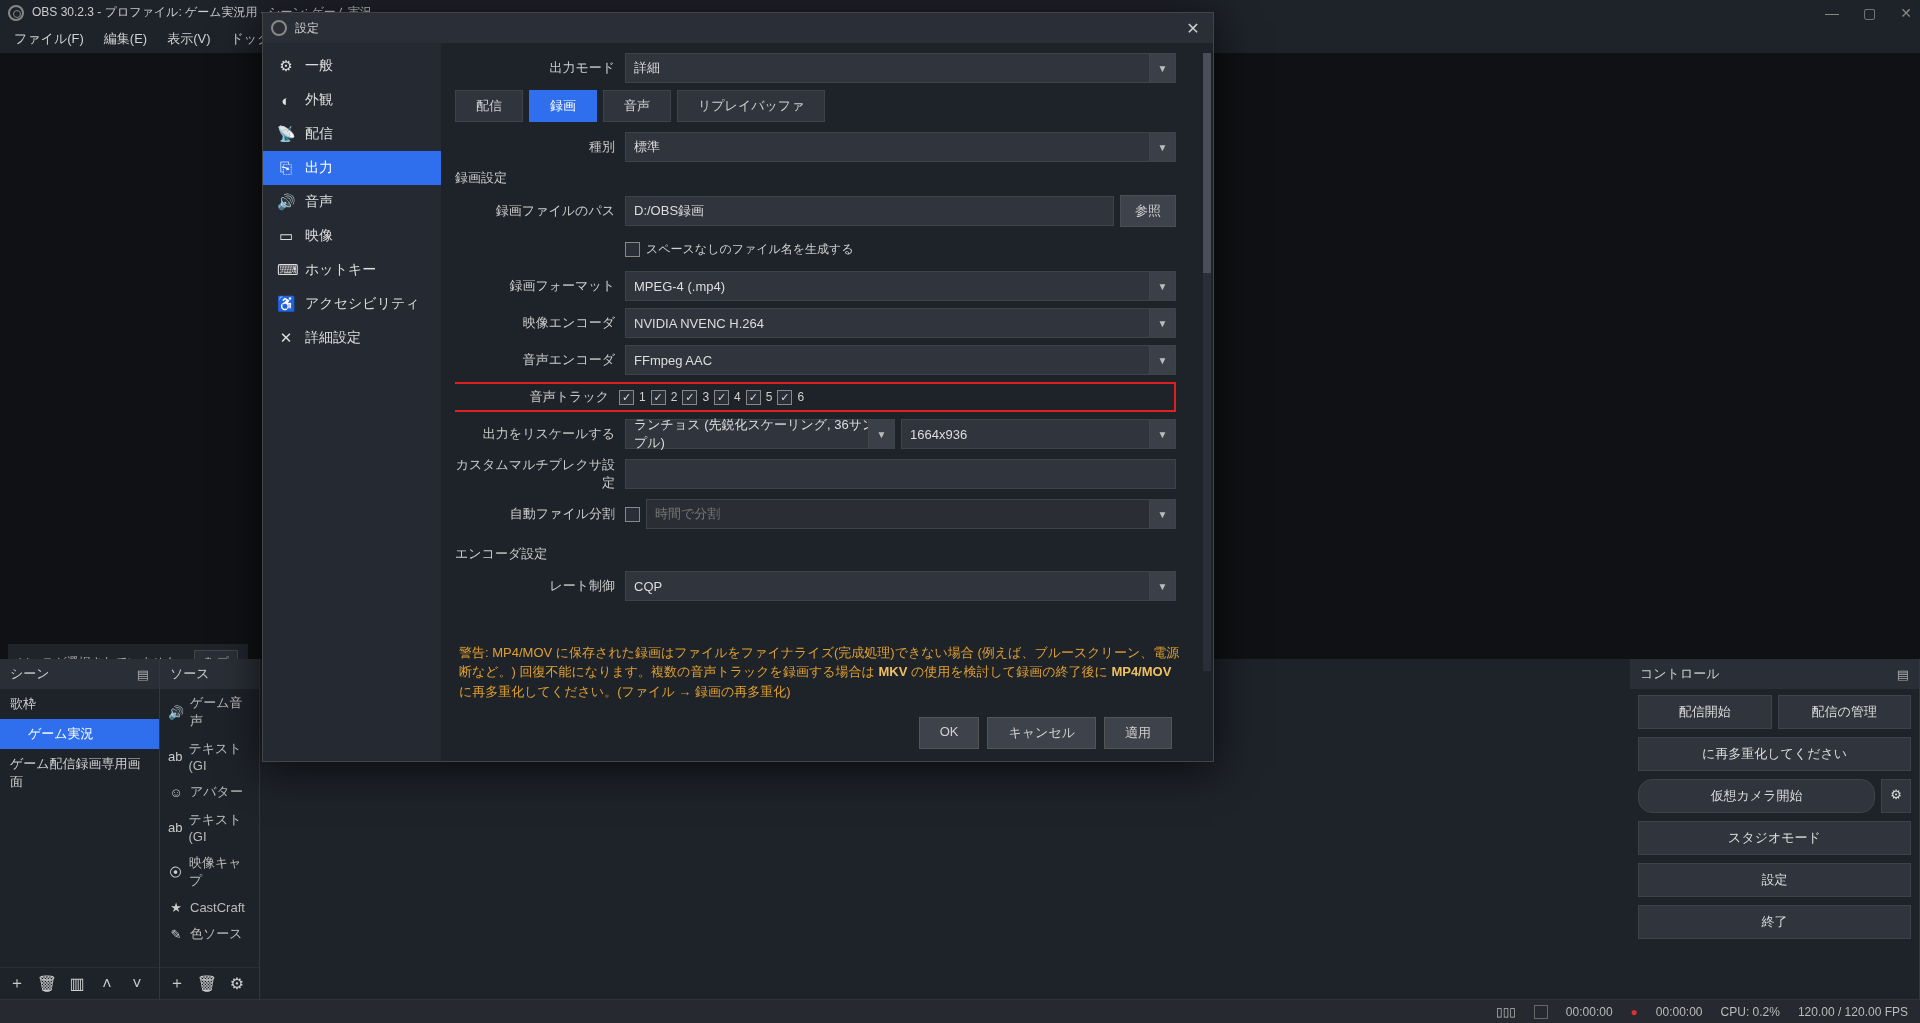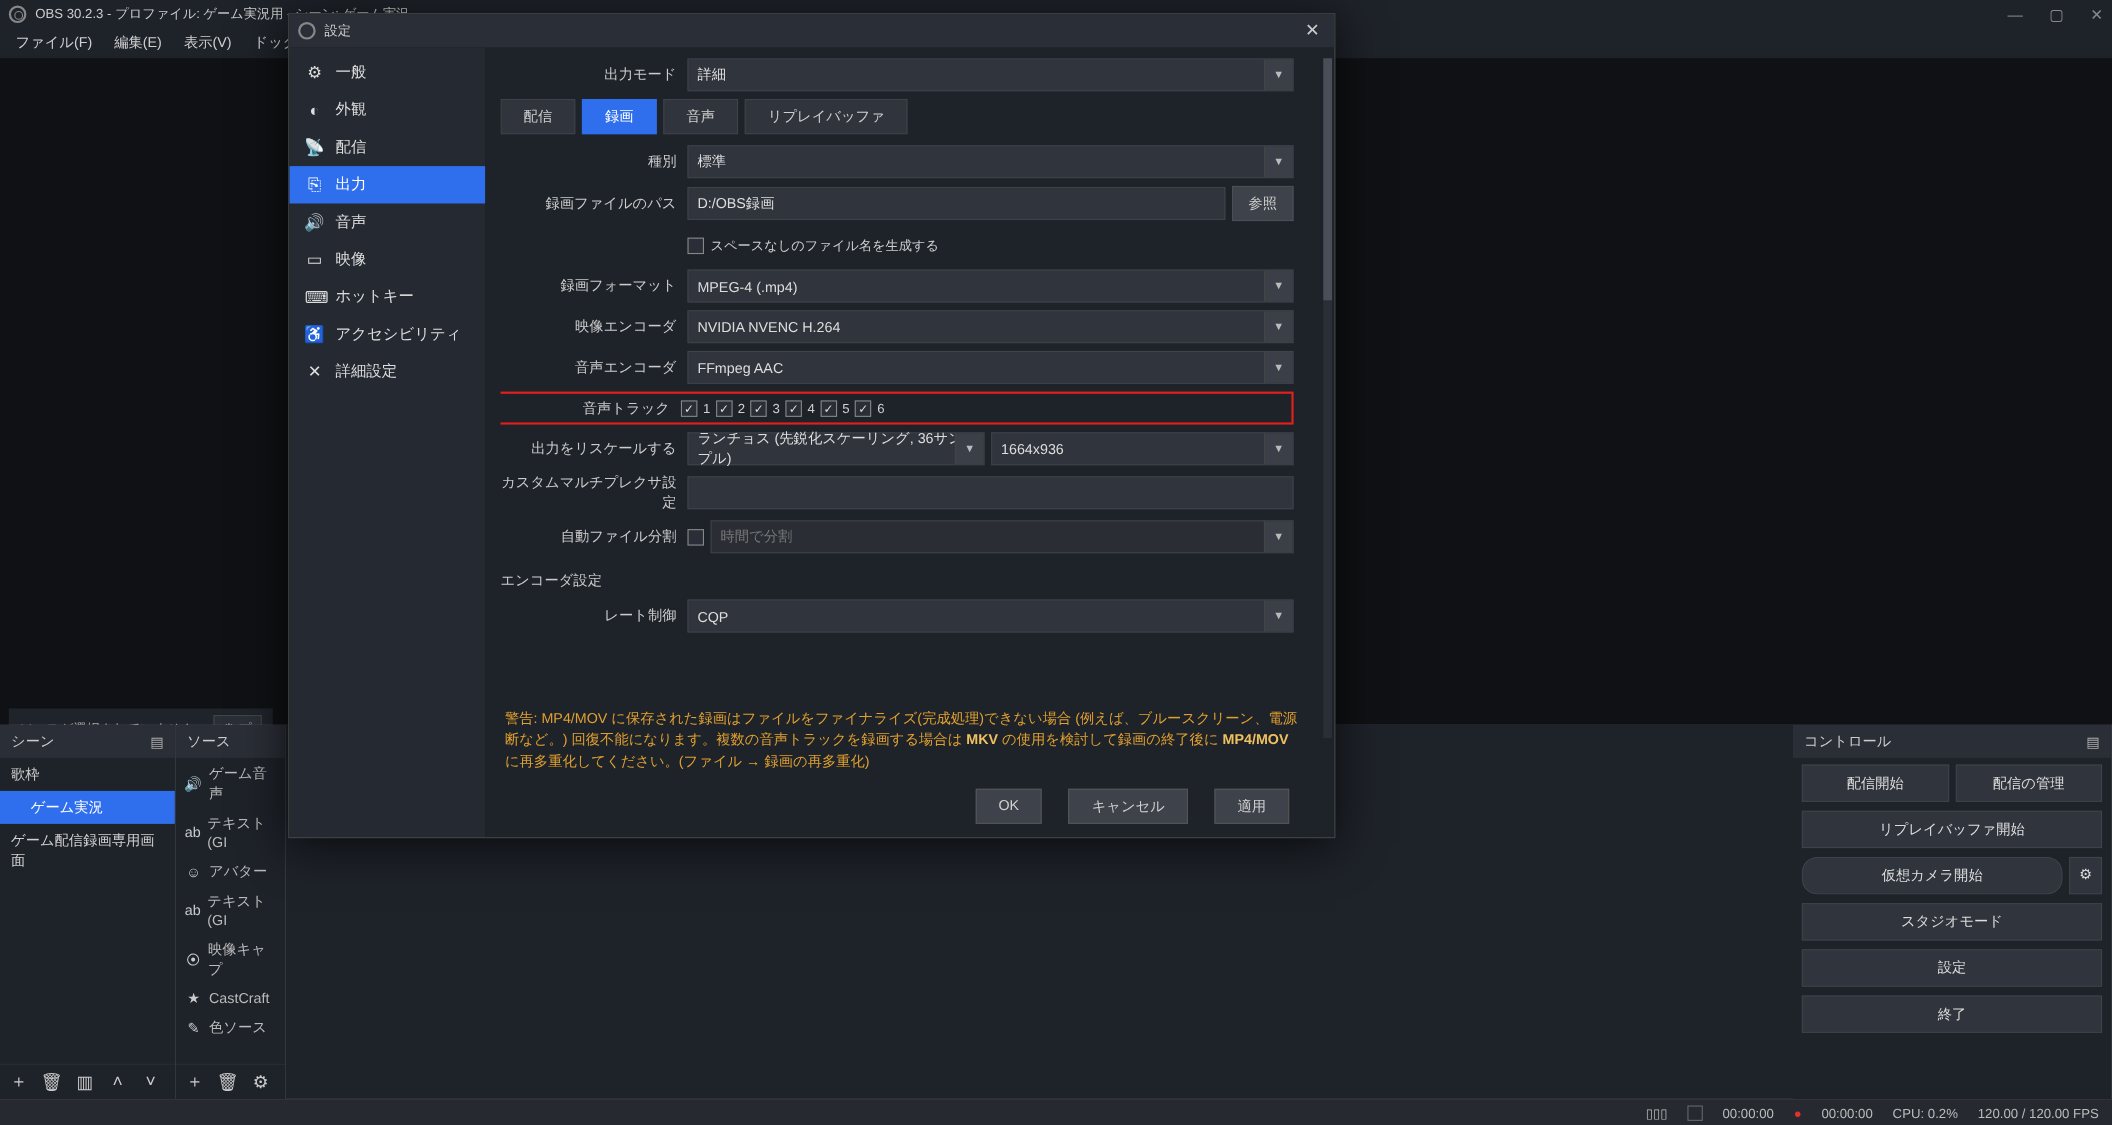--- a/index.html
+++ b/index.html
@@ -72,21 +72,21 @@
 
 .chk { width:15px; height:15px; border:1px solid #888; display:inline-flex; align-items:center; justify-content:center; font-size:11px; color:#ddd; cursor:pointer; background:#2a2e36; }
 .chk.checked::after { content:"✓"; }
 
 .track-row { display:flex; align-items:center; gap:5px; }
 .highlighted-row { border:2px solid #e02020; padding: 2px 4px; margin-left: -6px; }
 
 .warning-box { margin-top:auto; padding:8px 4px; font-size:13px; color:#e0a030; line-height:1.5; }
 .warning-box .emph { color:#f0c060; font-weight:bold; }
 
-.dlg-footer { padding:8px 14px 12px; display:flex; justify-content:flex-end; gap:24px; }
+.dlg-footer { padding:8px 14px 12px; display:flex; justify-content:flex-end; gap:8px; }
 .dlg-footer .btn { background:#3e424a; border:1px solid #555; padding:6px 20px; cursor:pointer; font-size:13px; }
 
 .scroll-area { flex:1; overflow-y:auto; padding-right:10px; }
 .scrollbar-fake { position:absolute; right:2px; top:10px; width:8px; height: calc(100% - 100px); background:#2a2e36; }
 .scrollbar-fake::after { content:""; position:absolute; width:8px; height:220px; top:0; background:#4a4e56; }
 
 </style>
 </head>
 <body>
 
@@ -195,21 +195,21 @@
       <div class="panel-header">
         <span>コントロール</span>
         <span class="popout">▤</span>
       </div>
       <div class="panel-body" style="padding:2px;">
         <div class="ctrl-btn-row">
           <div class="ctrl-btn">配信開始</div>
           <div class="ctrl-btn">配信の管理</div>
         </div>
         <div class="ctrl-btn-row">
-            <div class="ctrl-btn">リプレイバッファ開始</div>
+            <div class="ctrl-btn">に再多重化してください</div>
           </div>
         <div class="ctrl-btn-row">
           <div class="ctrl-btn" style="flex:1;border-radius:14px;">仮想カメラ開始</div>
           <div class="ctrl-btn" style="flex:0 0 30px;">⚙</div>
         </div>
         <div class="ctrl-btn-row">
             <div class="ctrl-btn">スタジオモード</div>
           </div>
         <div class="ctrl-btn-row">
             <div class="ctrl-btn">設定</div>
@@ -292,20 +292,21 @@
           <div class="form-row">
             <div class="form-label">種別</div>
             <div class="form-control">
                 <div class="sel">
                   <span>標準</span>
                   <span class="dd-arrow">▼</span>
                 </div>
               </div>
           </div>
 
+          <div class="section-title">録画設定</div>
 
           <div class="form-row">
             <div class="form-label">録画ファイルのパス</div>
             <div class="form-control">
               <div class="txt">
                   <span>D:/OBS録画</span>
                 </div>
               <div class="btn-small">参照</div>
             </div>
           </div>

